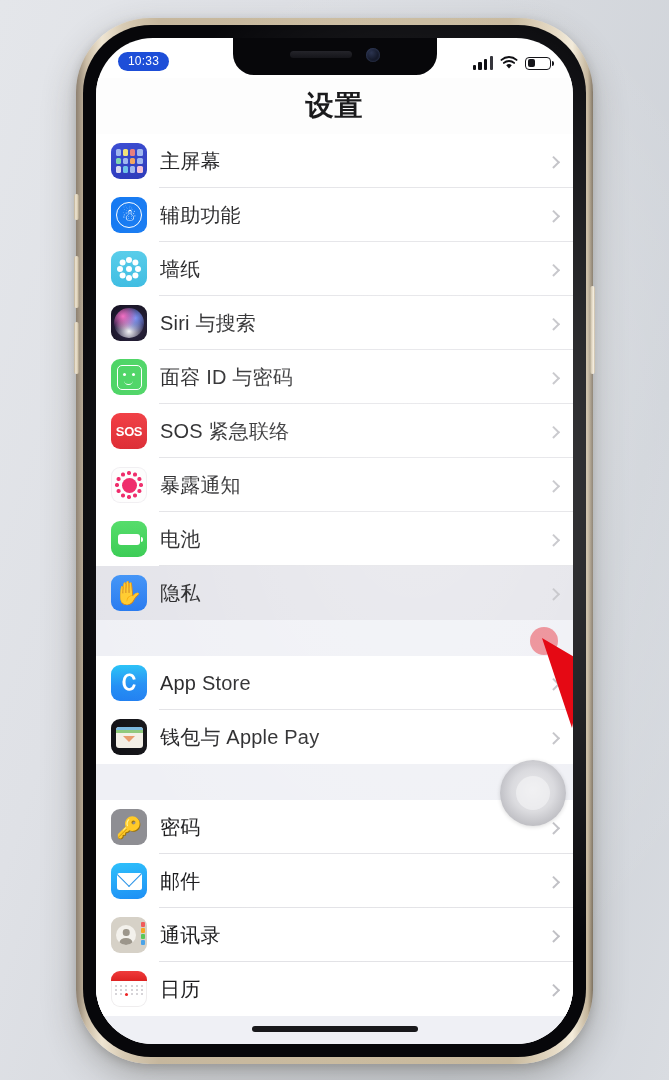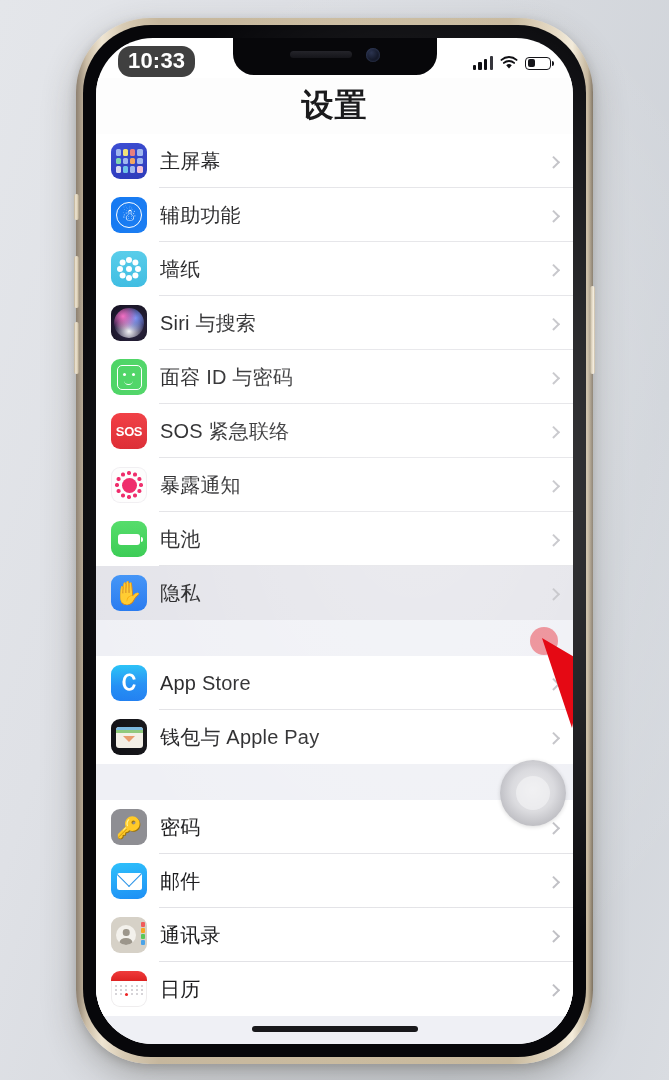--- a/index.html
+++ b/index.html
@@ -101,24 +101,24 @@
   #status-bar {
     position: absolute; top: 0; left: 0;
     width: 100%; height: 40px;
     z-index: 30;
     display: flex; align-items: center;
     justify-content: space-between;
     padding: 0 22px;
     color: #111;
   }
   #rec-pill {
-    background: #404040;
+    background: #1d4ed8;
     color: #fff;
-    font-size: 22px;
-    font-weight: bold;
+    font-size: 12px;
+    font-weight: normal;
     letter-spacing: .2px;
     padding: 2px 10px 3px;
     border-radius: 13px;
     margin-top: 7px;
     box-shadow: 0 0 0 2px rgba(255,255,255,.85);
   }
   #status-right {
     display: flex; align-items: flex-end; gap: 7px;
     margin-top: 9px;
   }
@@ -145,21 +145,21 @@
   #battery-fill { height: 100%; width: 38%; background:#15151a; border-radius:2px; }
 
   
   #nav-bar {
     position: absolute; top: 40px; left: 0;
     width: 100%; height: 56px;
     background: #fdfdfd;
     display: flex; align-items: center; justify-content: center;
     z-index: 20;
   }
-  #page-title { font-size: 32px; font-weight: bold; color: #1b1b1d; letter-spacing: 1px; }
+  #page-title { font-size: 28px; font-weight: bold; color: #1b1b1d; letter-spacing: 1px; }
 
   
   #list {
     position: absolute;
     top: 96px; left: 0;
     width: 100%; bottom: 0;
     background: #eff0f5;
     overflow: hidden;
   }
   .group { background: #ffffff; }

